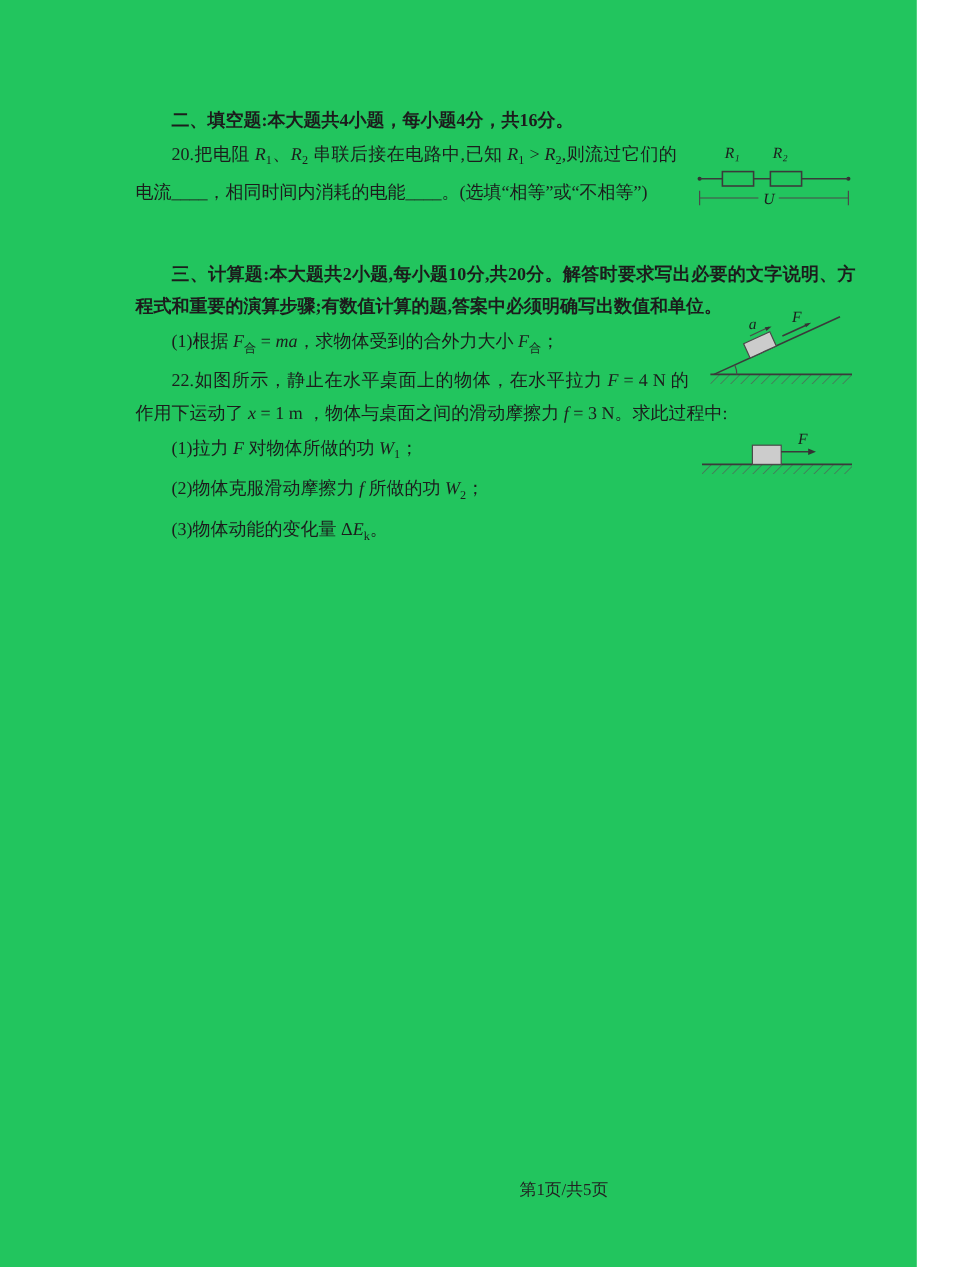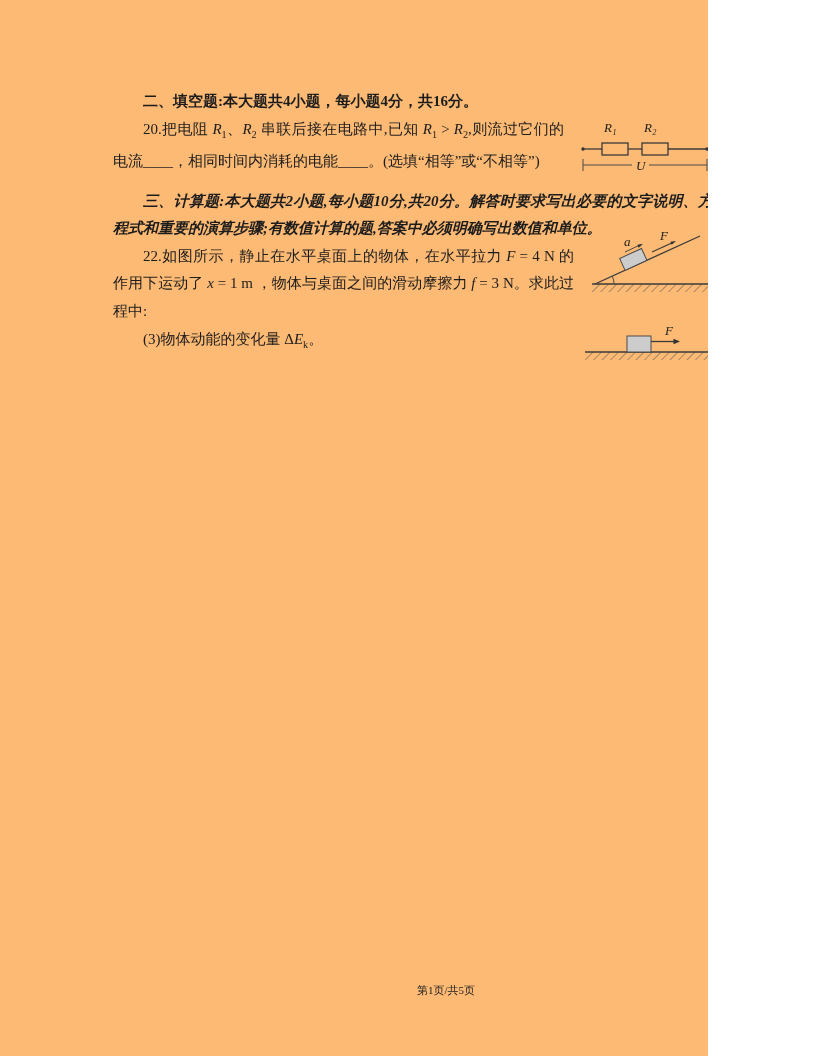--- a/index.html
+++ b/index.html
@@ -1,56 +1,56 @@
 <!DOCTYPE html>
 <html><head>
 <meta charset="utf-8">
 <style>
   html,body{margin:0;padding:0;background:#ffffff;}
   .page{
     position:relative;
-    width:708px;height:1056px;
-    background:#fdba74;
+    width:764px;height:1056px;
+    background:#22c55e;
     font-family:"Liberation Serif","DejaVu Serif",serif;
     color:#1c1c1c;
     overflow:hidden;
   }
   .content{
     position:absolute;
     top:88px;left:113px;
     width:600px;
     font-size:15px;
     line-height:27.5px;
     text-align:justify;
   }
   .para{margin:0;text-indent:2em;}
   .sec-header{margin:0;text-indent:2em;font-weight:bold;}
-  .gap-before{margin-top:12px;font-style:italic;}
+  .gap-before{margin-top:40px;}
   .sub-item{line-height:29px;}
   .seg-math{font-family:"Liberation Serif","DejaVu Serif",serif;font-style:italic;}
   sub.seg-sub,sub.seg-subu{font-size:0.68em;font-style:normal;}
   sup.seg-sup{font-size:0.68em;font-style:normal;}
   .frac{
     display:inline-flex;flex-direction:column;align-items:center;
     vertical-align:-0.55em;font-size:10px;line-height:1.05;
     font-family:"Liberation Serif","DejaVu Serif",serif;
   }
   .frac-d{border-top:1px solid #222;padding:0 1px;}
   .float-diagram{float:right;margin-left:14px;}
   .fd-pendulum{width:112px;height:98px;margin-top:-30px;}
   .fd-circuit{width:135px;height:56px;margin-top:2px;}
   .fd-incline{width:125px;height:76px;margin-top:-24px;}
   .fd-block{width:130px;height:48px;margin-top:-6px;}
   .dlabel{
     font-family:"Liberation Serif","DejaVu Serif",serif;
     font-style:italic;font-size:13px;fill:#1c1c1c;
   }
   .footer{
-    position:absolute;top:983px;left:417px;
-    font-size:11px;color:#222;
+    position:absolute;top:983px;left:433px;
+    font-size:14px;color:#222;
   }
   svg .wire{stroke:#3a3a3a;stroke-width:1.3;fill:none;}
   svg .thin{stroke:#4a4a4a;stroke-width:1;fill:none;}
 </style>
 </head>
 <body>
 
 <div class="page">
   <div class="content">
 
@@ -100,41 +100,44 @@
         </g>
         <line x1="37" y1="33" x2="53" y2="25.5" class="thin"></line>
         <polygon points="55,25 50.7,28.8 49.3,25.8" fill="#333"></polygon>
         <text x="36" y="27" class="dlabel">a</text>
         <line x1="64" y1="33" x2="86" y2="23" class="wire"></line>
         <polygon points="88,22 83.7,25.8 82.3,22.8" fill="#333"></polygon>
         <text x="72" y="21" class="dlabel">F</text>
       </svg>
     </div>
 
+    <p class="para sub-item"><span class="seg-text">(1)根据 </span><span class="seg-math">F</span><sub class="seg-subu">合</sub><span class="seg-text"> = </span><span class="seg-math">ma</span><span class="seg-text">，求物体受到的合外力大小 </span><span class="seg-math">F</span><sub class="seg-subu">合</sub><span class="seg-text">；</span></p>
 
 
     <p class="para"><span class="seg-text">22.如图所示，静止在水平桌面上的物体，在水平拉力 </span><span class="seg-math">F</span><span class="seg-text"> = 4 N 的作用下运动了 </span><span class="seg-math">x</span><span class="seg-text"> = 1 m ，物体与桌面之间的滑动摩擦力 </span><span class="seg-math">f</span><span class="seg-text"> = 3 N。求此过程中:</span></p>
 
     <div class="float-diagram fd-block">
       <svg width="130" height="48" viewBox="0 0 130 48">
         <defs>
           <pattern id="hatchB" width="6" height="9" patternUnits="userSpaceOnUse" patternTransform="rotate(45)">
             <line x1="0" y1="0" x2="0" y2="9" stroke="#555" stroke-width="1"></line>
           </pattern>
         </defs>
         <rect x="2" y="33" width="125" height="8" fill="url(#hatchB)"></rect>
         <line x1="2" y1="33" x2="127" y2="33" class="wire"></line>
         <rect x="44" y="17" width="24" height="16" fill="#cccccc" stroke="#4a4a4a" stroke-width="1"></rect>
         <line x1="68" y1="22.5" x2="91" y2="22.5" class="wire"></line>
         <polygon points="97,22.5 90.5,19.8 90.5,25.2" fill="#333"></polygon>
         <text x="82" y="16" class="dlabel">F</text>
       </svg>
     </div>
 
+    <p class="para sub-item"><span class="seg-text">(1)拉力 </span><span class="seg-math">F</span><span class="seg-text"> 对物体所做的功 </span><span class="seg-math">W</span><sub class="seg-sub">1</sub><span class="seg-text">；</span></p>
 
+    <p class="para sub-item"><span class="seg-text">(2)物体克服滑动摩擦力 </span><span class="seg-math">f</span><span class="seg-text"> 所做的功 </span><span class="seg-math">W</span><sub class="seg-sub">2</sub><span class="seg-text">；</span></p>
 
     <p class="para sub-item"><span class="seg-text">(3)物体动能的变化量 Δ</span><span class="seg-math">E</span><sub class="seg-subu">k</sub><span class="seg-text">。</span></p>
 
   </div>
 
   <div class="footer">
     <span>第1页/共5页</span>
   </div>
 </div>
 

